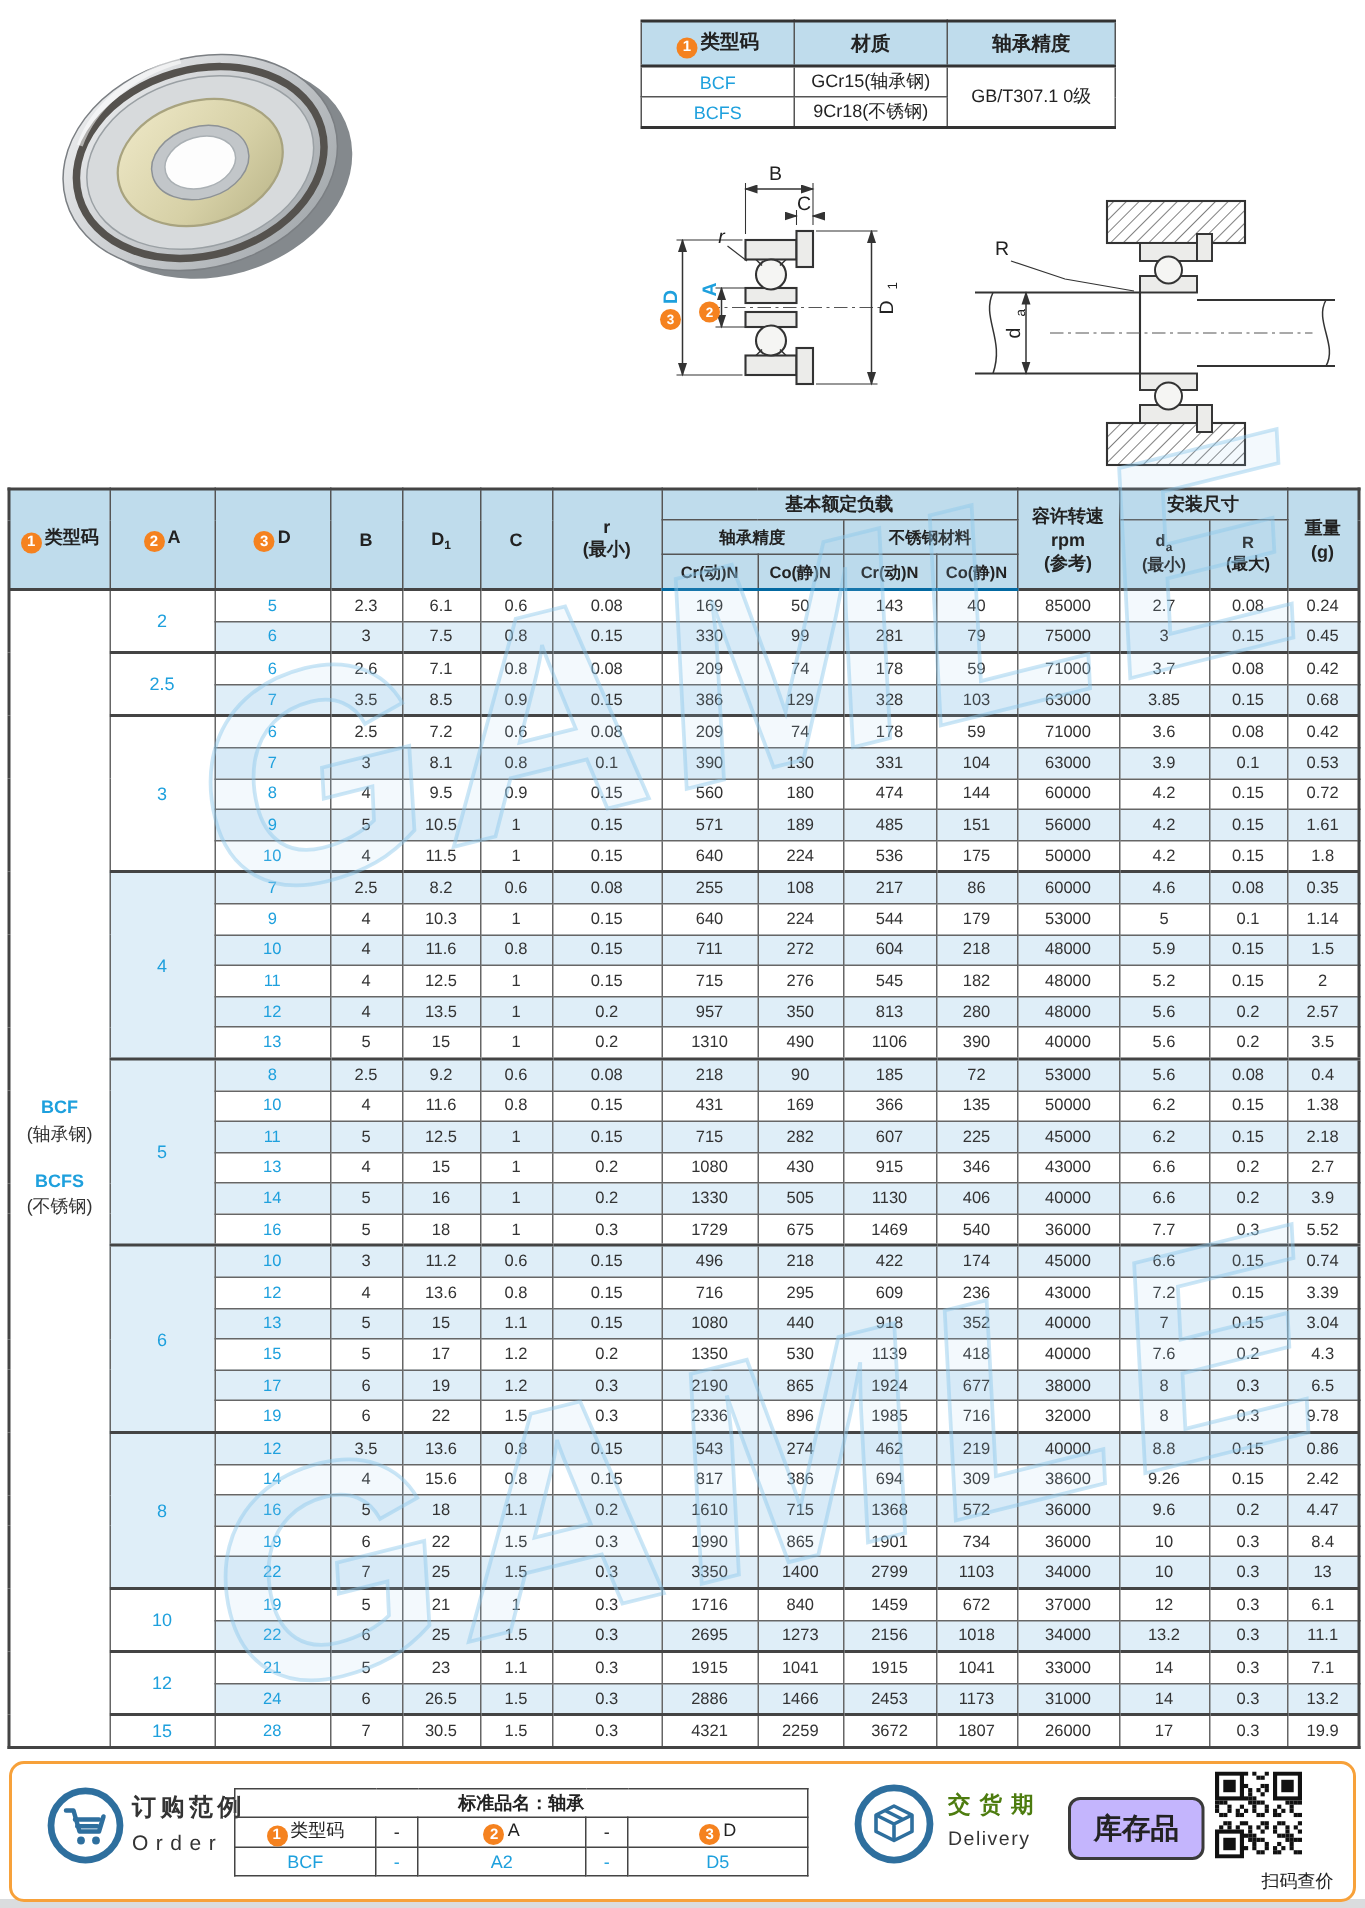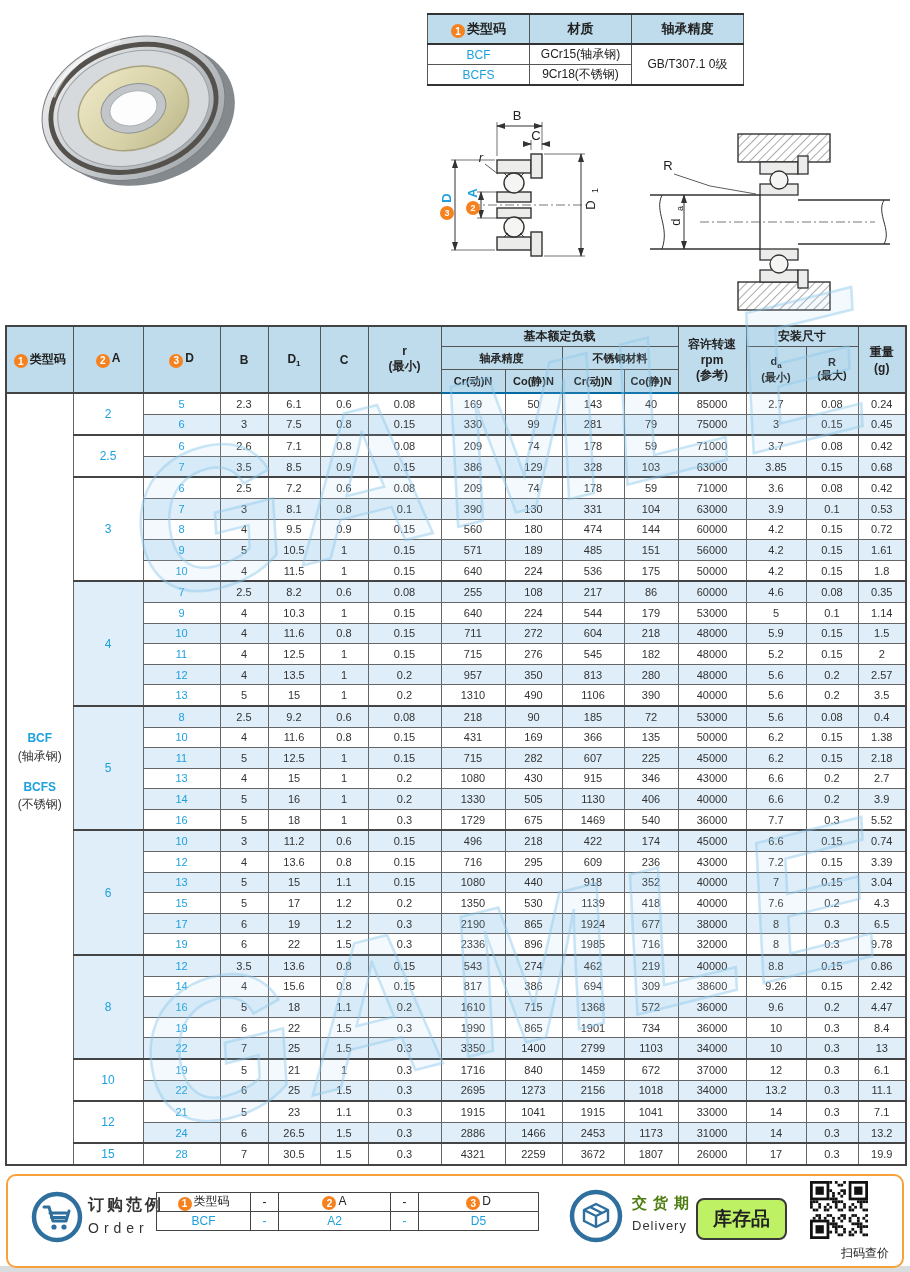--- a/index.html
+++ b/index.html
@@ -54,22 +54,22 @@
   .order-title{position:absolute;left:80px;top:19px;font-size:16px;font-weight:bold;
       letter-spacing:3px;color:#333;}
   .order-sub{position:absolute;left:80px;top:44px;font-size:14px;letter-spacing:5px;color:#333;}
   .order-table{position:absolute;left:148px;top:16px;border-collapse:collapse;
       font-size:12px;color:#222;}
   .order-table th,.order-table td{border:1px solid #444;text-align:center;height:18px;padding:0 4px;}
   .order-table th{font-weight:bold;}
   .dlv-title{position:absolute;left:624px;top:18px;font-size:15px;font-weight:bold;
       letter-spacing:6px;color:#4d7c0f;white-space:nowrap;}
   .dlv-sub{position:absolute;left:624px;top:42px;font-size:13px;letter-spacing:1px;color:#333;}
-  .stock-badge{position:absolute;left:688px;top:22px;border:2px solid #3a3a3a;border-radius:8px;
-      background:#bef264;font-size:19px;font-weight:bold;color:#222;padding:6px 15px;}
+  .stock-badge{position:absolute;left:704px;top:22px;border:2px solid #3a3a3a;border-radius:8px;
+      background:#c4b5fd;font-size:19px;font-weight:bold;color:#222;padding:6px 15px;}
   .qr-wrap{position:absolute;left:800px;top:5px;width:62px;text-align:center;}
   .qr-caption{font-size:12px;color:#222;margin-top:2px;white-space:nowrap;margin-left:33px;}
   .bottom-strip{position:absolute;left:0;top:1266px;width:910px;height:6px;background:#dadcde;}
   .icon-circle{position:absolute;}
 </style>
 </head>
 <body>
 
 <div id="page">
 
@@ -881,20 +881,23 @@
 
     <table class="order-table">
       <colgroup>
           <col style="width:94px">
           <col style="width:28px">
           <col style="width:112px">
           <col style="width:28px">
           <col style="width:120px">
         </colgroup>
       <tbody>
+          <tr>
+            <th colspan="5">标准品名：轴承</th>
+          </tr>
       <tr>
         <td><span class="badge">1</span><span>类型码</span></td>
         <td>-</td>
         <td><span class="badge">2</span><span>A</span></td>
         <td>-</td>
         <td><span class="badge">3</span><span>D</span></td>
       </tr>
       <tr class="blue">
         <td class="blue">BCF</td>
         <td class="blue">-</td>

